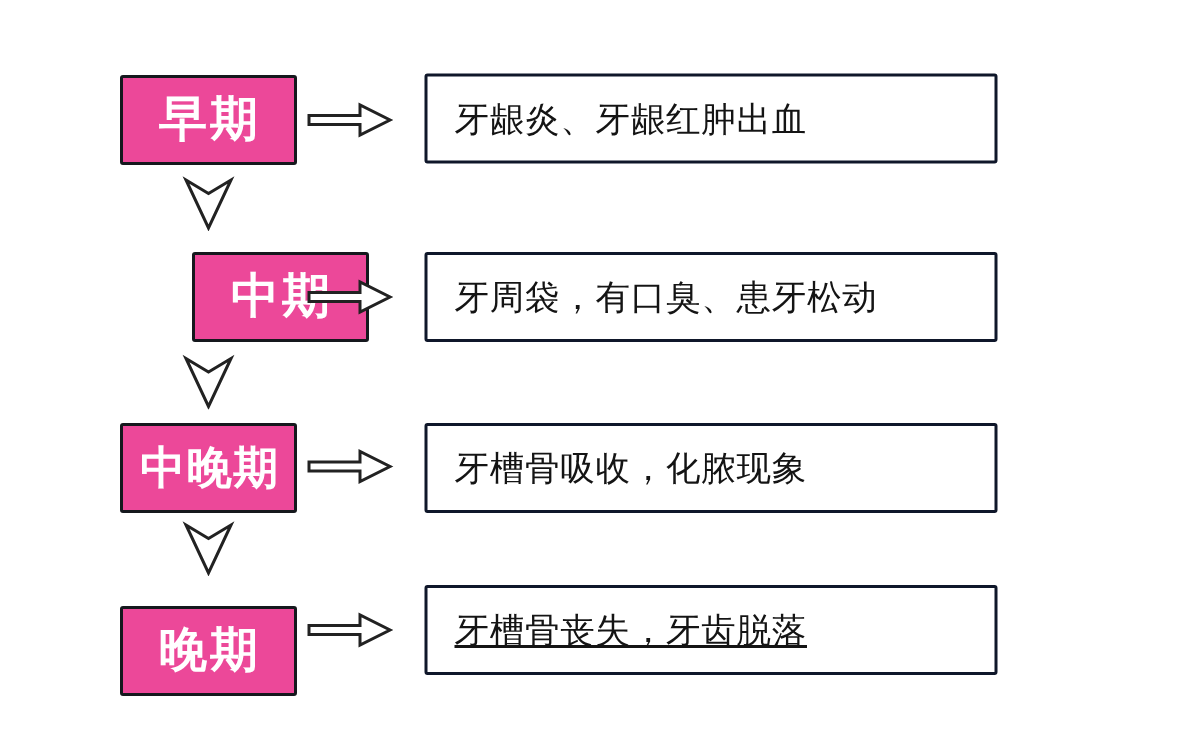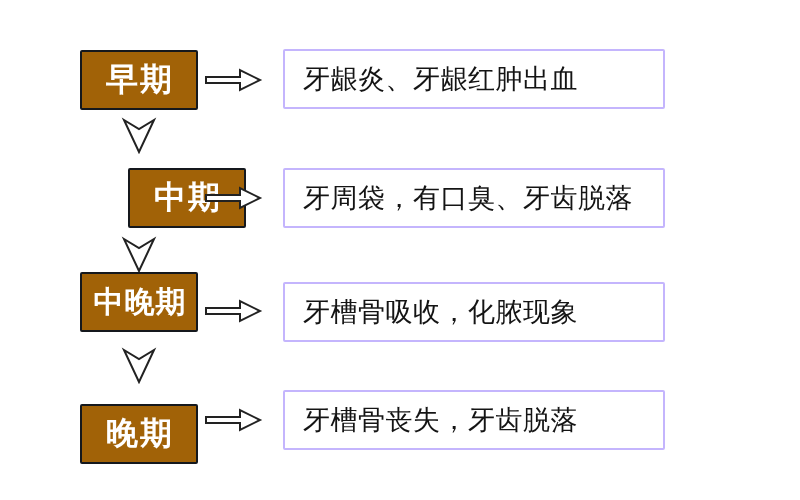--- a/index.html
+++ b/index.html
@@ -13,48 +13,48 @@
     width: 800px;
     height: 500px;
     background: #ffffff;
     overflow: hidden;
   }
   .stage-box {
     position: absolute;
     left: 80px;
     width: 118px;
     height: 60px;
-    background: #a16207;
+    background: #ec4899;
     border: 2px solid #15181d;
     border-radius: 2px;
     box-sizing: border-box;
     display: flex;
     align-items: center;
     justify-content: center;
     color: #ffffff;
     font-size: 32px;
     font-weight: 800;
     letter-spacing: 2px;
     white-space: nowrap;
     text-indent: 2px;
   }
   .stage-box.wide { font-size: 30px; letter-spacing: 1px; }
   .desc-box {
     position: absolute;
     left: 283px;
     width: 382px;
     height: 60px;
     background: #ffffff;
-    border: 2px solid #c4b5fd;
+    border: 2px solid #0f172a;
     border-radius: 2px;
     box-sizing: border-box;
     display: flex;
     align-items: center;
     color: #141414;
-    font-size: 27px;
+    font-size: 23px;
     padding-left: 18px;
     white-space: nowrap;
     letter-spacing: 0.5px;
   }
   .h-arrow {
     position: absolute;
     left: 203px;
     width: 60px;
     height: 30px;
   }
@@ -63,26 +63,26 @@
     left: 120px;
     width: 38px;
     height: 37px;
   }
   .row1 .stage-box { top: 50px; }
   .row1 .h-arrow  { top: 65px; }
   .row1 .desc-box { top: 49px; }
   .row2 .stage-box { top: 168px; margin-left: 48px; }
   .row2 .h-arrow  { top: 183px; }
   .row2 .desc-box { top: 168px; }
-  .row3 .stage-box { top: 272px; font-family: Liberation Serif, serif; }
+  .row3 .stage-box { top: 282px; font-family: Liberation Serif, serif; }
   .row3 .h-arrow  { top: 296px; }
   .row3 .desc-box { top: 282px; }
   .row4 .stage-box { top: 404px; }
   .row4 .h-arrow  { top: 405px; }
-  .row4 .desc-box { top: 390px; }
+  .row4 .desc-box { top: 390px; text-decoration: underline; }
   .v1 { top: 117px; }
   .v2 { top: 236px; }
   .v3 { top: 347px; }
   svg { display: block; }
 </style>
 </head>
 <body>
 
 <div class="canvas">
 
@@ -109,21 +109,21 @@
   <div class="row2">
     <div class="stage-box">
       <span>中期</span>
     </div>
     <div class="h-arrow">
       <svg width="60" height="30" viewBox="0 0 60 30">
         <polygon points="3,12 37,12 37,5 57,15 37,25 37,18 3,18" fill="#ffffff" stroke="#222222" stroke-width="2" stroke-linejoin="miter"></polygon>
       </svg>
     </div>
     <div class="desc-box">
-      <span>牙周袋，有口臭、牙齿脱落</span>
+      <span>牙周袋，有口臭、患牙松动</span>
     </div>
   </div>
 
   <div class="v-arrow v2">
     <svg width="38" height="37" viewBox="0 0 38 37">
       <polygon points="4,3 19,12 34,3 19,35" fill="#ffffff" stroke="#222222" stroke-width="2" stroke-linejoin="miter"></polygon>
     </svg>
   </div>
 
   <div class="row3">

